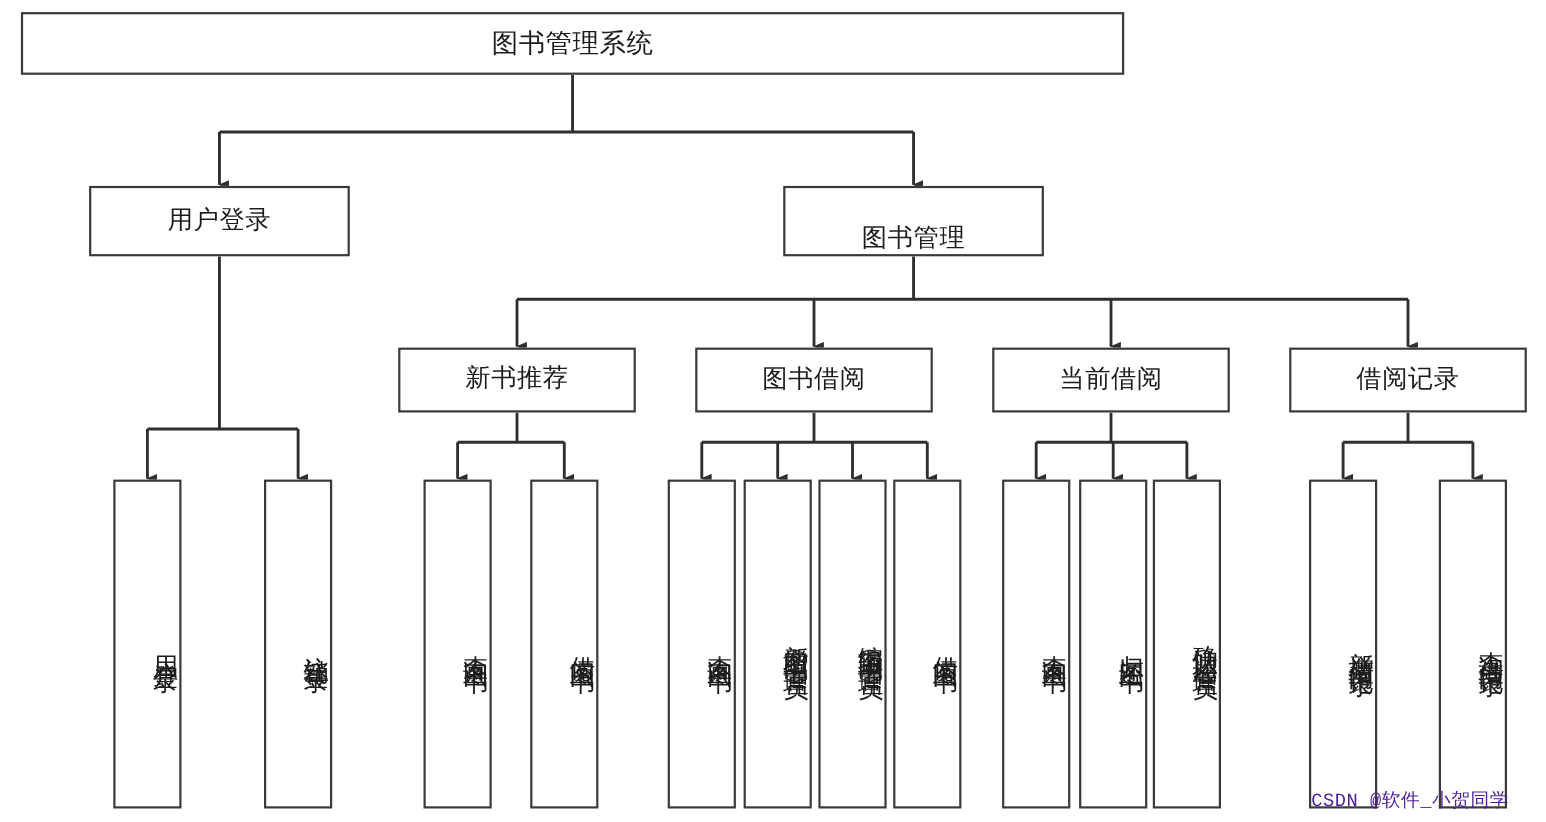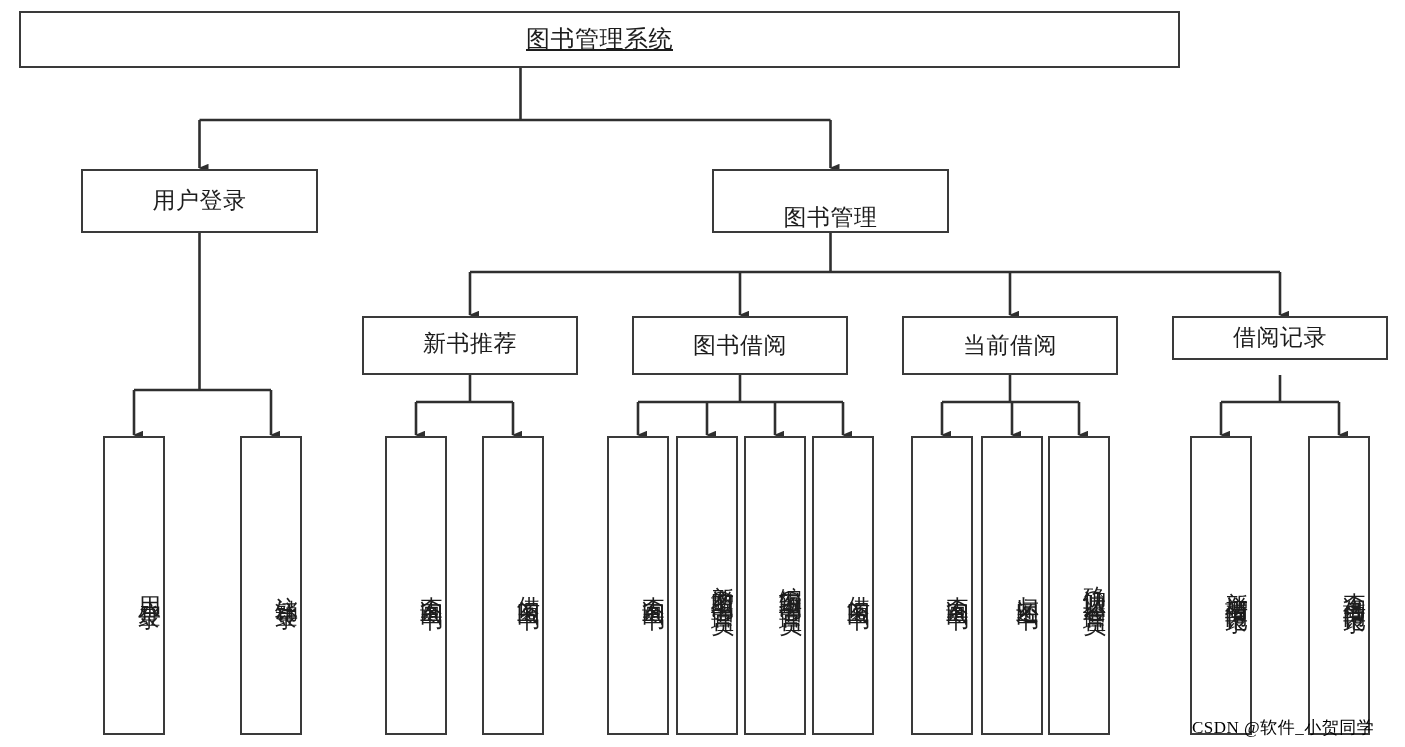--- a/index.html
+++ b/index.html
@@ -57,24 +57,24 @@
   }
   .node.root {
     font-size: 24px;
   }
   .node-label {
     display: block;
   }
   #watermark {
     position: absolute;
     font-size: 17px;
-    color: #000000;
+    color: #4c1d95;
     white-space: nowrap;
     letter-spacing: 0.5px;
-    font-family: Liberation Serif, serif;
+    font-family: Liberation Mono, monospace;
   }
 </style>
 </head>
 <body>
 
 <div id="diagram-root">
 
   <svg id="connector-layer" viewBox="0 0 1405 747" width="1405" height="747" aria-hidden="true">
     <defs>
       <marker id="arrowhead" markerWidth="9" markerHeight="10" refX="4.2" refY="9" orient="auto" markerUnits="userSpaceOnUse">
@@ -111,41 +111,41 @@
         <line x1="942" y1="402" x2="942" y2="435" marker-end="url(#arrowhead)"></line>
         <line x1="1012" y1="402" x2="1012" y2="435" marker-end="url(#arrowhead)"></line>
         <line x1="1079" y1="402" x2="1079" y2="435" marker-end="url(#arrowhead)"></line>
         <line x1="1280" y1="375" x2="1280" y2="402"></line>
         <line x1="1221" y1="402" x2="1339" y2="402"></line>
         <line x1="1221" y1="402" x2="1221" y2="435" marker-end="url(#arrowhead)"></line>
         <line x1="1339" y1="402" x2="1339" y2="435" marker-end="url(#arrowhead)"></line>
       </g>
   </svg>
 
-  <div class="node root horizontal" style="left: 19px; top: 11px; width: 1161px; height: 57px; text-decoration: underline;">
+  <div class="node root horizontal" style="left: 19px; top: 11px; width: 1003px; height: 57px;">
     <span class="node-label">图书管理系统</span>
   </div>
 
   <div class="node horizontal" style="left: 81px; top: 169px; width: 237px; height: 64px;">
     <span class="node-label">用户登录</span>
   </div>
   <div class="node horizontal" style="left: 712px; top: 169px; width: 237px; height: 64px; align-items: flex-end;">
     <span class="node-label">图书管理</span>
   </div>
 
   <div class="node horizontal" style="left: 362px; top: 316px; width: 216px; height: 59px; font-family: Liberation Mono, monospace;">
     <span class="node-label">新书推荐</span>
   </div>
   <div class="node horizontal" style="left: 902px; top: 316px; width: 216px; height: 59px;">
     <span class="node-label">当前借阅</span>
   </div>
   <div class="node horizontal" style="left: 632px; top: 316px; width: 216px; height: 59px;">
     <span class="node-label">图书借阅</span>
   </div>
-  <div class="node horizontal" style="left: 1172px; top: 316px; width: 216px; height: 44px;">
+  <div class="node horizontal" style="left: 1172px; top: 316px; width: 216px; height: 59px;">
     <span class="node-label">借阅记录</span>
   </div>
 
   <div class="node vertical" style="left: 103px; top: 436px; width: 62px; height: 299px;">
     <span class="node-label">用户登录</span>
   </div>
   <div class="node vertical" style="left: 240px; top: 436px; width: 62px; height: 299px;">
     <span class="node-label">注销登录</span>
   </div>
   <div class="node vertical" style="left: 385px; top: 436px; width: 62px; height: 299px;">

